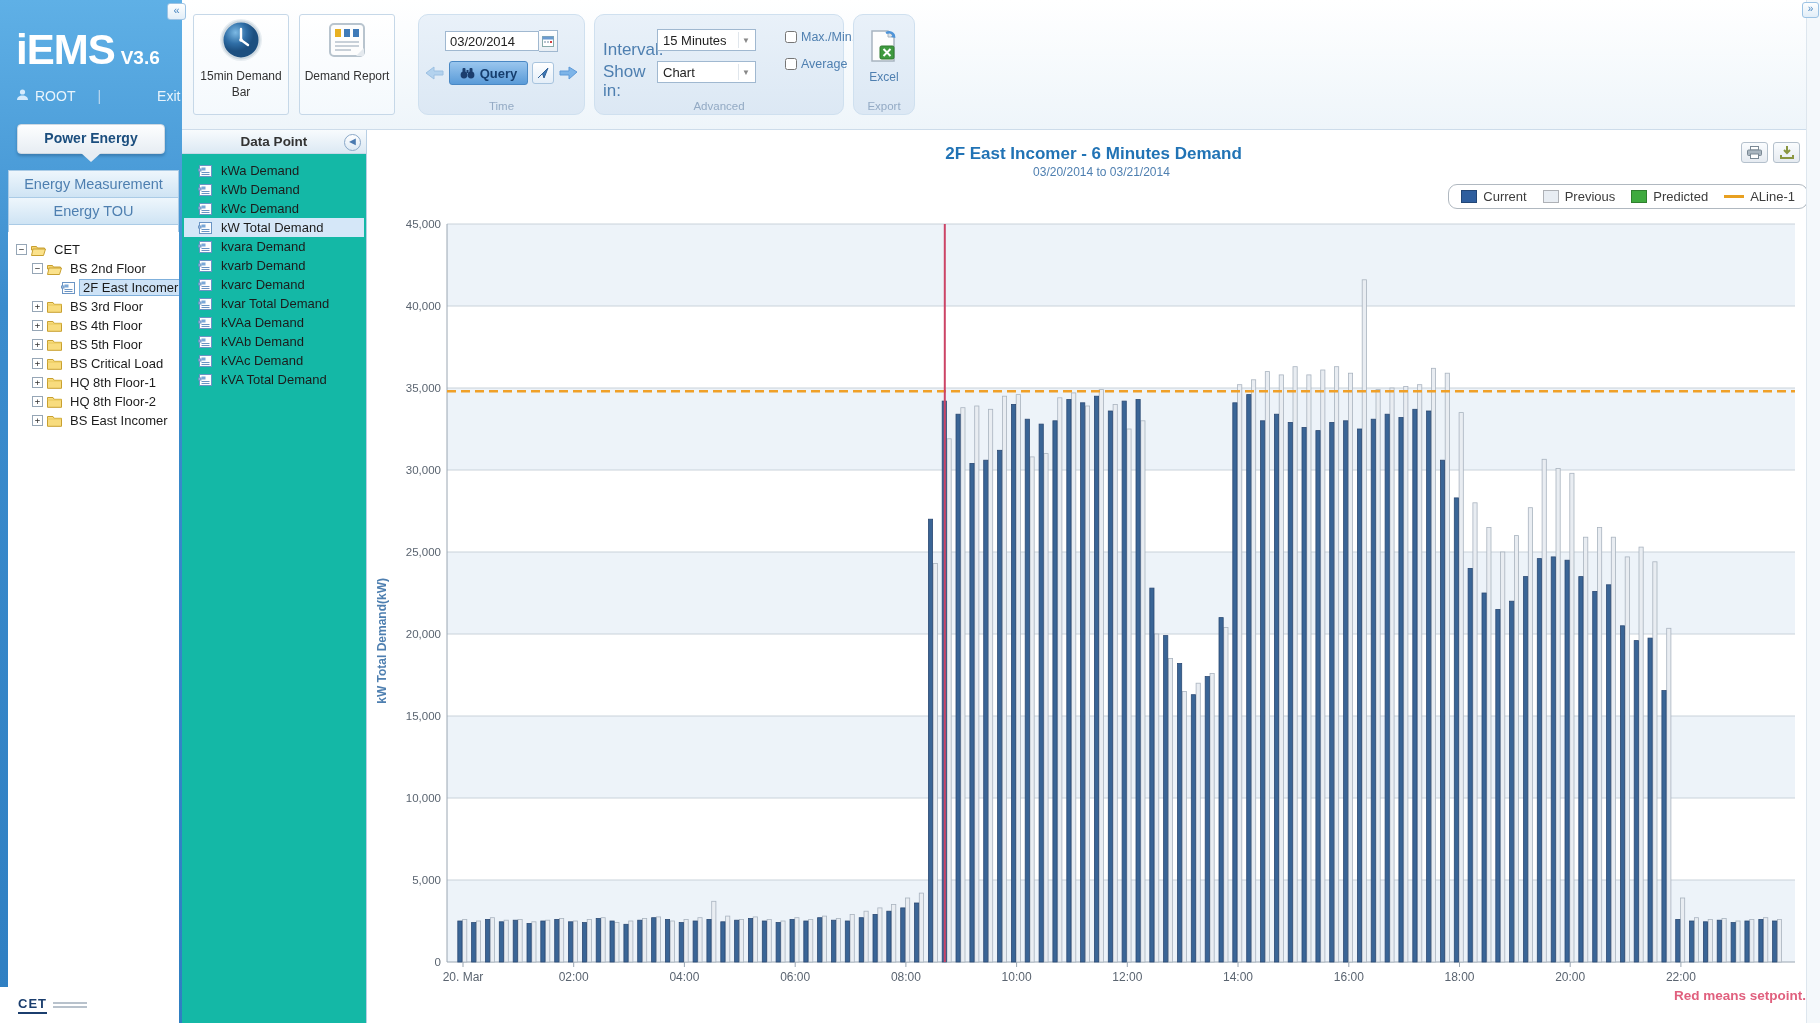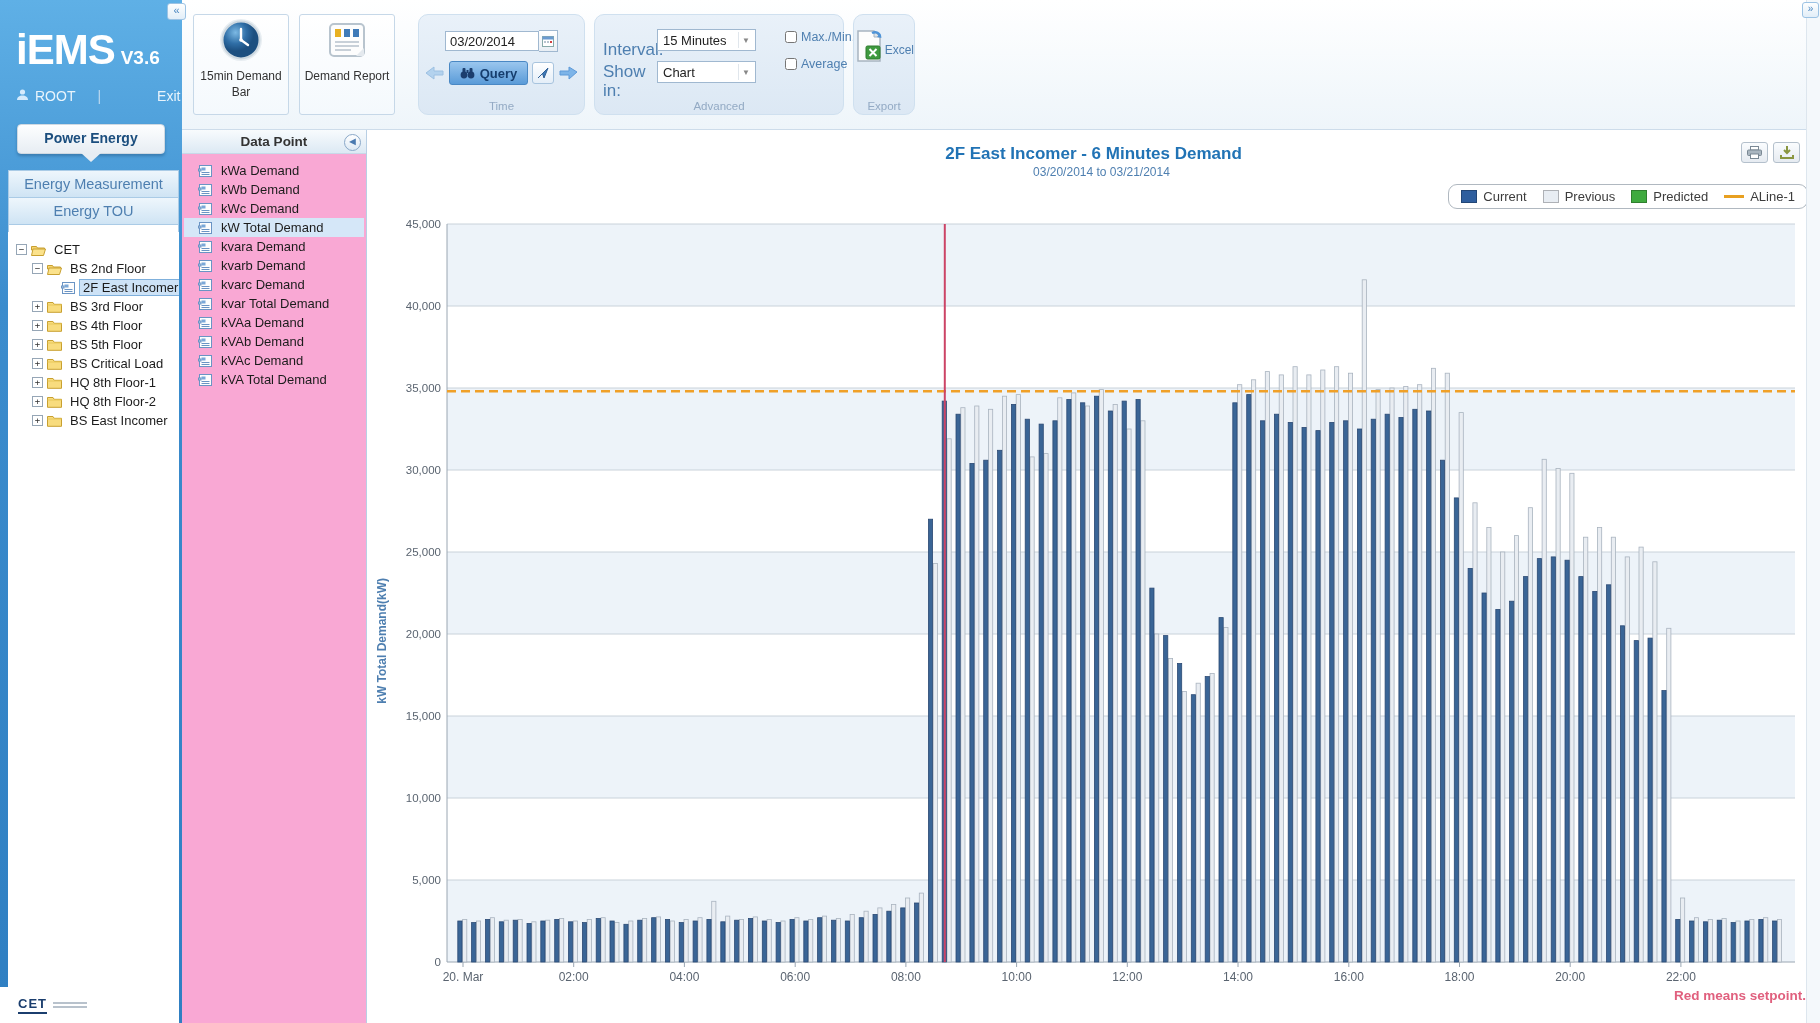--- a/index.html
+++ b/index.html
@@ -53,26 +53,26 @@
   .grp-adv{width:250px;}
   .adv-rows{position:absolute;top:13px;left:8px;}
   .adv-row{display:flex;align-items:center;margin-bottom:8px;height:24px;}
   .adv-lbl{width:54px;font-size:17px;color:#4e7fb0;line-height:1.1;margin-top:20px;}
   .select{width:92px;height:20px;border:1px solid #a0b8d0;background:#fff;display:flex;align-items:center;font-size:13px;color:#222;padding-left:5px;position:relative;cursor:pointer;}
   .select .arr{position:absolute;right:2px;top:2px;bottom:2px;width:14px;display:flex;align-items:center;justify-content:center;color:#888;font-size:8px;border-left:1px solid #e0e6ec;}
   .adv-checks{position:absolute;top:15px;left:190px;}
   .chk-row{display:flex;align-items:center;margin-bottom:13px;font-size:12.5px;color:#4e7fb0;white-space:nowrap;}
   .chk-row input{margin:0 4px 0 0;width:12px;height:12px;}
   .grp-export{width:62px;}
-  .export-inner{display:flex;flex-direction:row;align-items:center;margin-top:14px;cursor:pointer;justify-content:flex-end;}
+  .export-inner{display:flex;flex-direction:column;align-items:center;margin-top:14px;cursor:pointer;justify-content:flex-end;}
   .export-inner .elabel{font-size:12px;color:#4e7fb0;margin-top:3px;}
 
   
   .content{flex:1;display:flex;min-height:0;}
-  .dp-panel{width:184px;flex-shrink:0;border-right:1px solid #b8cfe4;display:flex;flex-direction:column;background:#f9a8d4;}
+  .dp-panel{width:184px;flex-shrink:0;border-right:1px solid #b8cfe4;display:flex;flex-direction:column;background:#14b8a6;}
   .dp-header{height:23px;flex-shrink:0;background:linear-gradient(#f8fbfd,#dce9f4);border-bottom:1px solid #c8d8e8;display:flex;align-items:center;justify-content:center;position:relative;font-size:13.5px;font-weight:bold;color:#333;}
   .dp-collapse{position:absolute;right:5px;top:4px;width:15px;height:15px;border:1px solid #8aa8c8;border-radius:50%;background:linear-gradient(#fff,#dde9f4);color:#4a7ab0;font-size:8px;line-height:13px;text-align:center;cursor:pointer;}
   .dp-list{padding:7px 2px 0 2px;}
   .dp-item{height:19px;display:flex;align-items:center;gap:5px;font-size:13px;color:#1c1c1c;padding-left:14px;cursor:pointer;white-space:nowrap;}
   .dp-item.selected{background:#d5e7f8;}
 
   .chart-panel{flex:1;position:relative;background:#fff;min-width:0;}
   .chart-title{position:absolute;top:14px;left:0;right:0;text-align:center;color:#2173b5;font-weight:bold;font-size:17px;}
   .chart-subtitle{position:absolute;top:35px;left:16px;right:0;text-align:center;color:#4e7fb0;font-size:12px;}
   .chart-actions{position:absolute;top:12px;right:20px;display:flex;gap:5px;}

